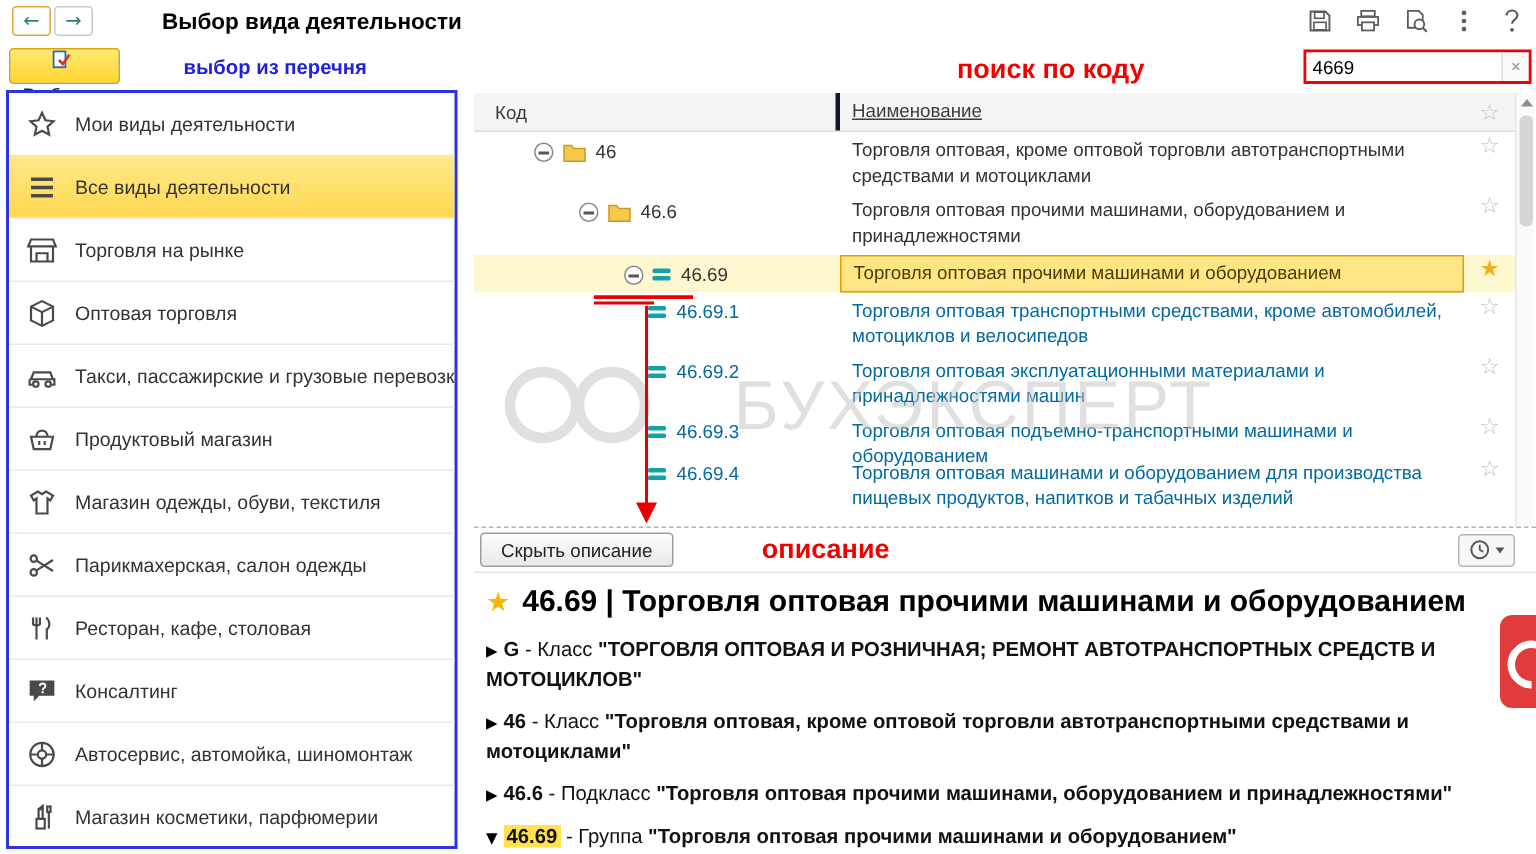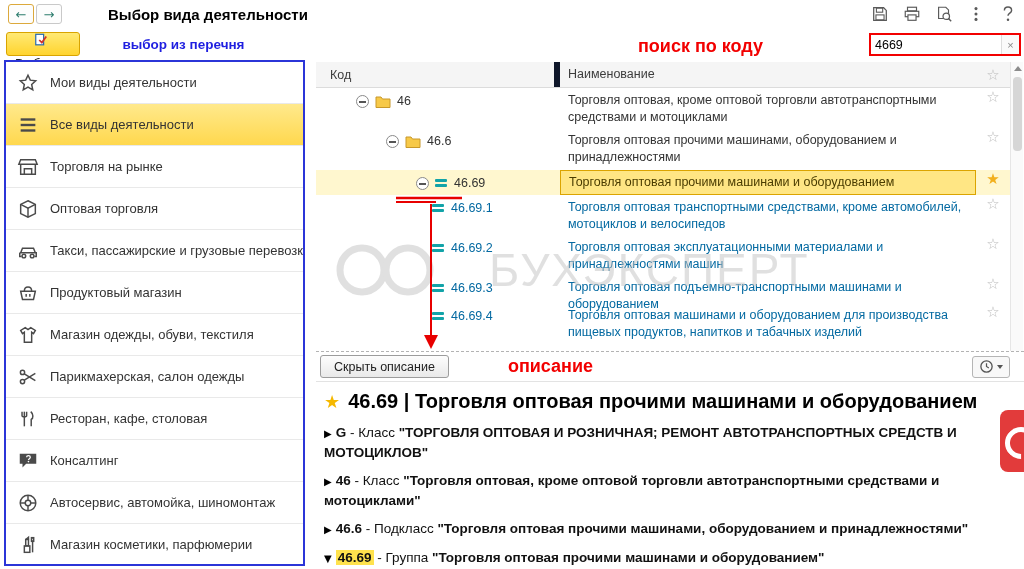--- a/index.html
+++ b/index.html
@@ -30,23 +30,23 @@
   .sidebar { position:absolute; left:4px; top:60px; width:301px; height:506px; border:2px solid #2b35d8; background:#fff; overflow:hidden; }
   .item { height:42px; display:flex; align-items:center; gap:10px; padding:0 10px; border-bottom:1px solid #e9e9e9; cursor:pointer; color:#333; }
   .item.active { background:linear-gradient(#ffe98c,#ffd84e); }
   .icn { width:24px; height:24px; flex:none; display:flex; align-items:center; justify-content:center; }
   .icn svg { stroke:#4a4a4a; fill:none; stroke-width:1.6; }
   .lbl { font-size:13px; white-space:nowrap; }
   
   .table { position:absolute; left:316px; top:62px; width:694px; background:#fff; }
   .thead { height:26px; display:flex; background:#f5f5f5; border-bottom:1px solid #dcdcdc; color:#3c3c3c; font-size:12.5px; align-items:center; }
   .c-code { width:244px; flex:none; padding-left:14px; display:flex; align-items:flex-start; gap:6px; }
-  .thead .c-code { border-right:6px solid #0f172a; align-self:stretch; align-items:center; }
+  .thead .c-code { border-right:3px solid #0f172a; align-self:stretch; align-items:center; }
   .c-name { flex:1; padding:4px 8px; line-height:1.35; }
-  .thead .c-name { padding:0 8px; }
+  .thead .c-name { padding:0 8px;text-decoration:underline; }
   .c-star { width:34px; flex:none; text-align:center; font-family:"DejaVu Sans", sans-serif; font-size:15px; color:#bdbdbd; cursor:pointer; }
   .trow { display:flex; font-size:12.5px; align-items:stretch; cursor:pointer; }
   .trow .c-code { padding-top:6px; }
   .r1 { height:40px; } .r2 { height:42px; } .r3 { height:25px; } .r4a { height:40px; } .r4b { height:40px; } .r4c { height:28px; } .r4d { height:40px; }
   .lv1 .c-code { padding-left:40px; }
   .lv2 .c-code { padding-left:70px; }
   .lv3 .c-code { padding-left:100px; }
   .lv4 .c-code { padding-left:116px; }
   .exp { width:13px; height:13px; margin-top:1px; border:1px solid #8a8a8a; border-radius:50%; position:relative; background:#fff; flex:none; }
   .exp::after { content:""; position:absolute; left:2px; top:5px; width:7px; height:1.5px; background:#555; }

